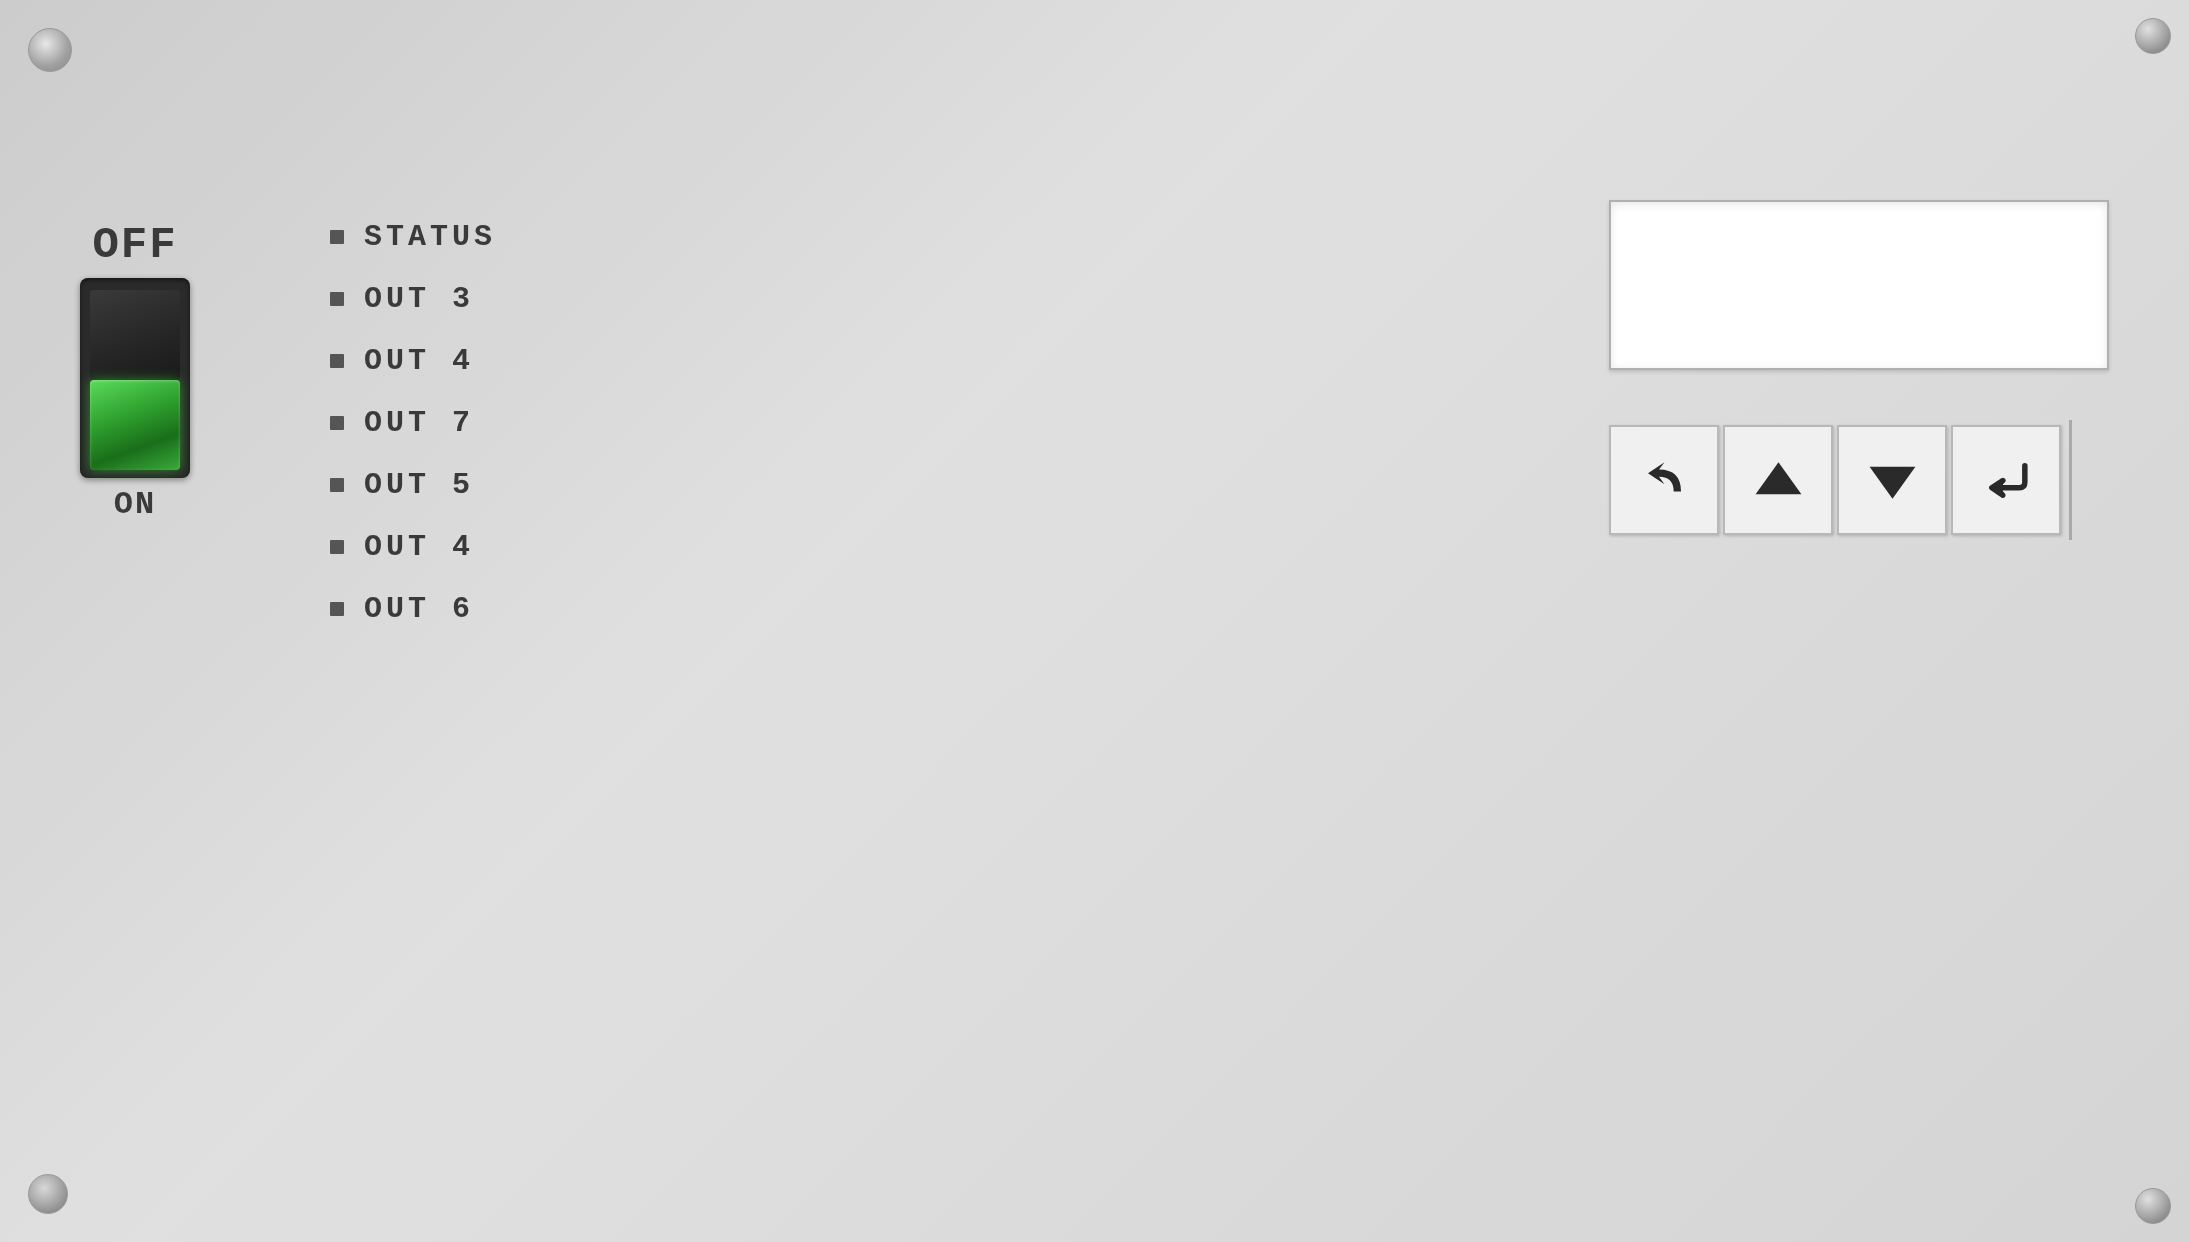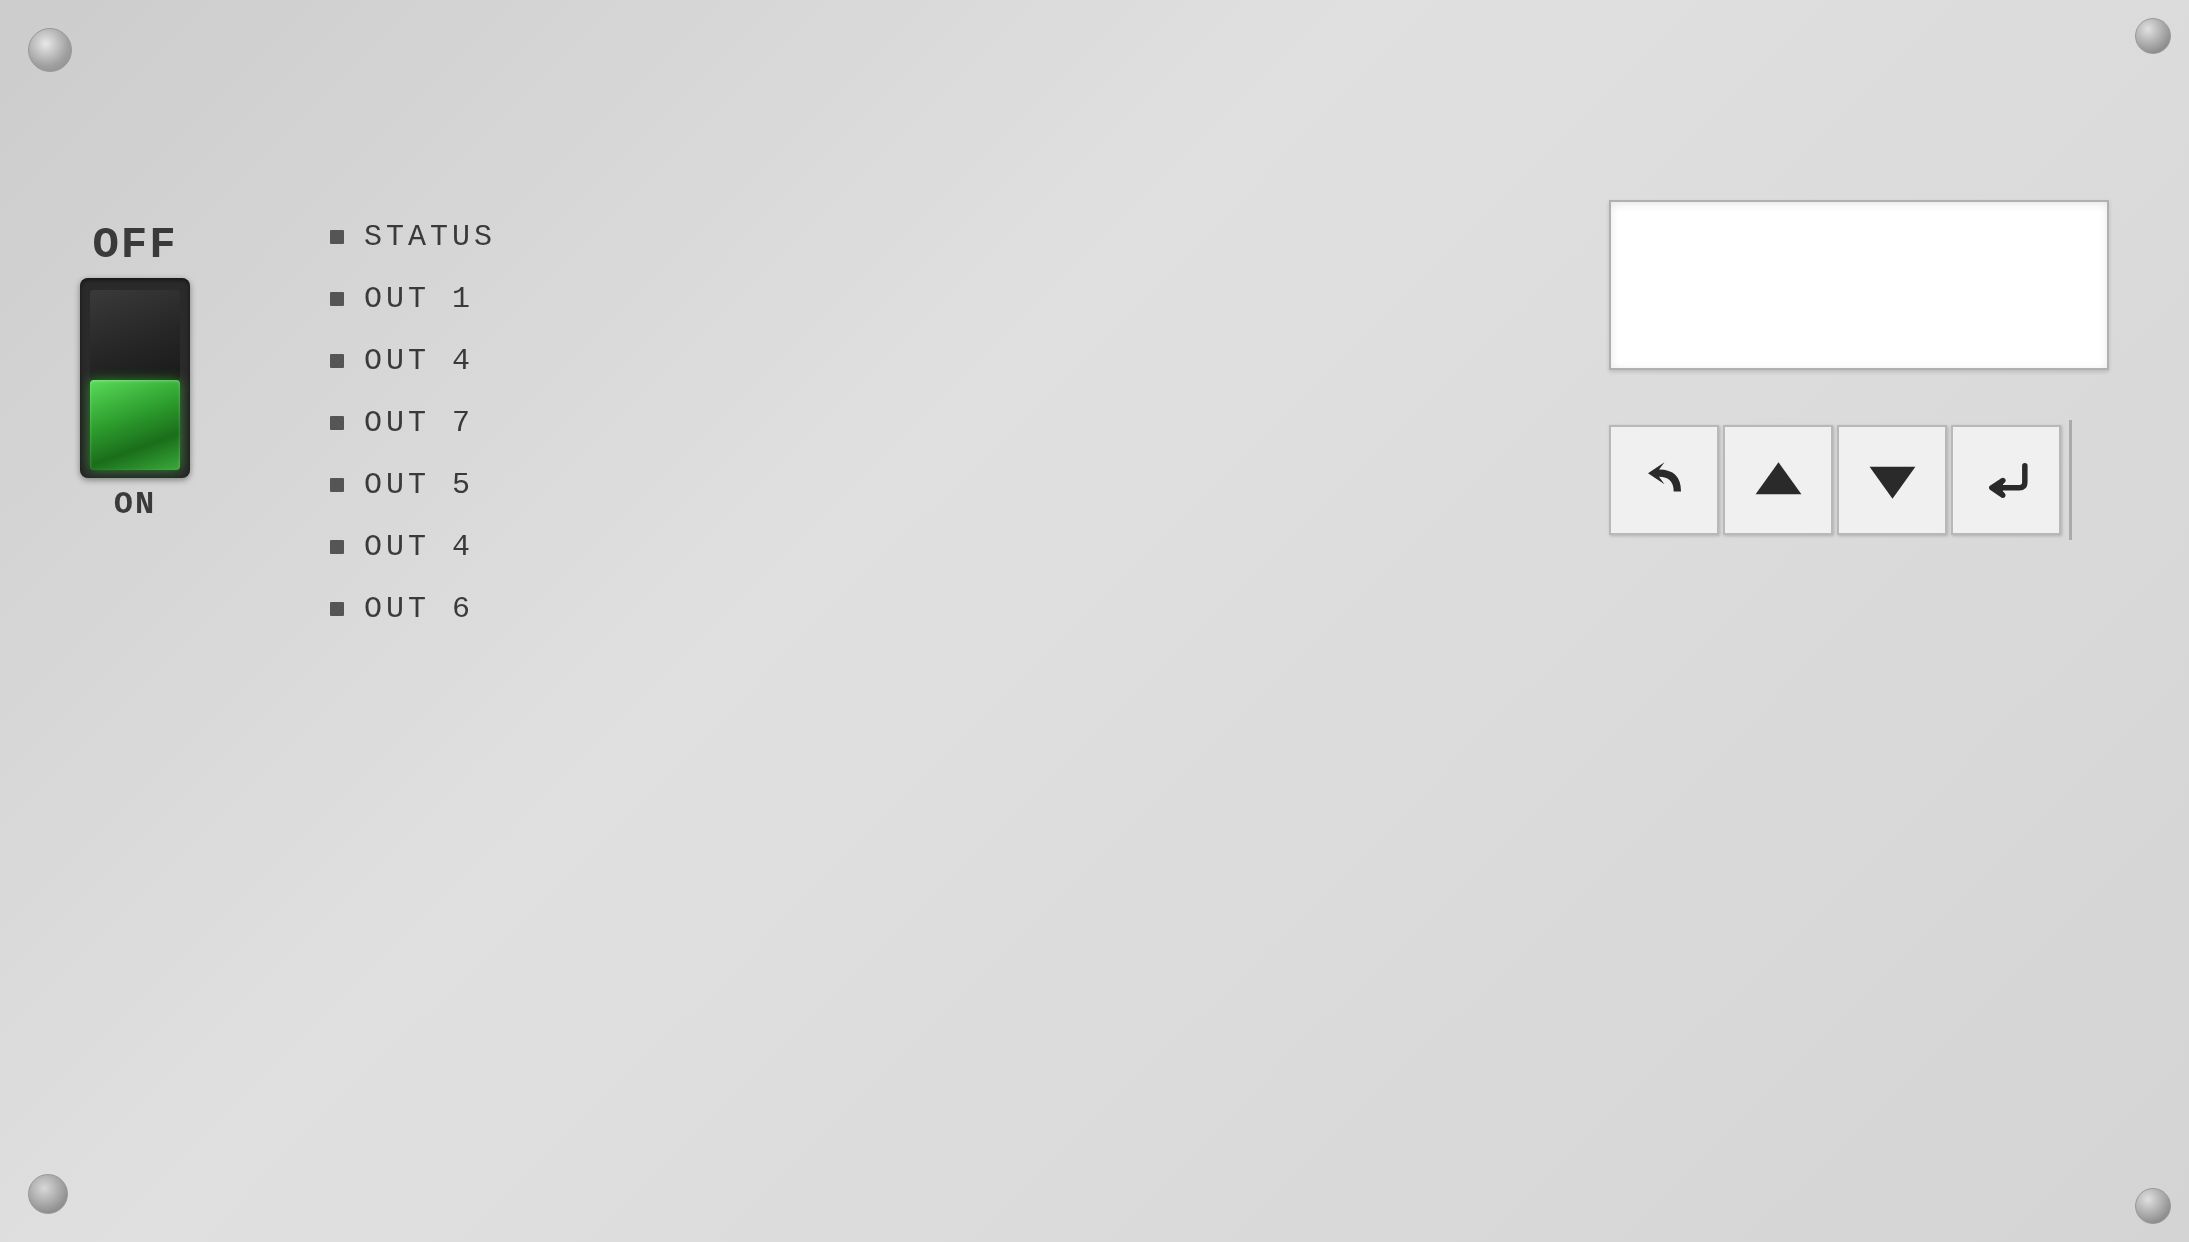--- a/index.html
+++ b/index.html
@@ -117,21 +117,21 @@
     .menu-bullet {
       width: 14px;
       height: 14px;
       background: #555;
       border-radius: 1px;
       flex-shrink: 0;
     }
 
     .menu-text {
       font-size: 30px;
-      font-weight: 400;
+      font-weight: 700;
       color: #3a3a3a;
       letter-spacing: 4px;
       font-family: 'Courier New', Courier, monospace;
     }
 
     
     .display-section {
       margin-left: auto;
       display: flex;
       flex-direction: column;
@@ -200,21 +200,21 @@
 
   <div class="menu-section">
 
     <div class="menu-item">
       <div class="menu-bullet"></div>
       <span class="menu-text">STATUS</span>
     </div>
 
     <div class="menu-item">
       <div class="menu-bullet"></div>
-      <span class="menu-text">OUT  1</span>
+      <span class="menu-text">OUT  3</span>
     </div>
 
     <div class="menu-item">
       <div class="menu-bullet"></div>
       <span class="menu-text">OUT  4</span>
     </div>
 
     <div class="menu-item">
       <div class="menu-bullet"></div>
       <span class="menu-text">OUT  7</span>

